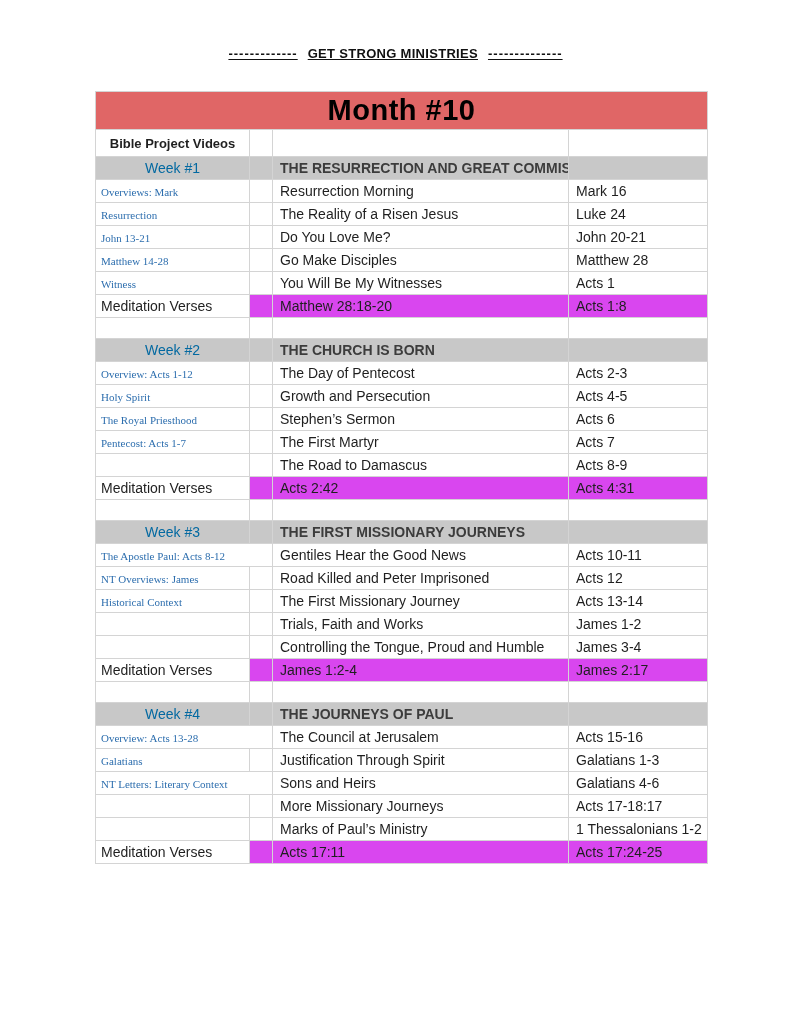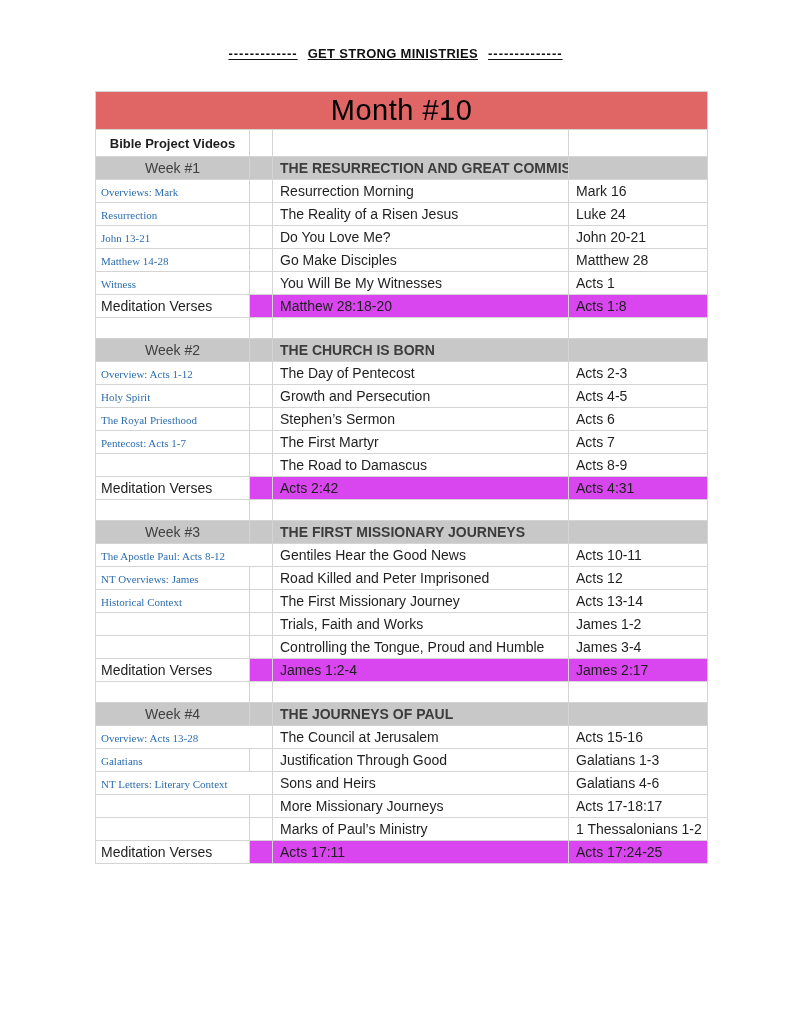--- a/index.html
+++ b/index.html
@@ -23,27 +23,27 @@
   col.c1 { width:154px; } col.cs { width:23px; }
   col.c2 { width:296px; } col.c3 { width:139px; }
 
   td {
     border:1px solid #d4d4d4; height:22px; padding:0 7px;
     font-size:14px; vertical-align:middle;
     white-space:nowrap; overflow:hidden;
   }
   tr.banner-row td {
     background:#e06666; height:37px; text-align:center;
-    font-weight:normal; font-size:29px; color:#000; letter-spacing:0.5px;
+    font-weight:bold; font-size:29px; color:#000; letter-spacing:0.5px;
   }
   tr.bpv-row td { height:26px; }
   td.bpv { font-weight:bold; font-size:13px; text-align:center; padding:0 2px; }
 
   tr.wk td { background:#c8c8c8; }
-  td.wk-label { text-align:center; color:#404040; }
+  td.wk-label { text-align:center; color:#0369a1; }
   td.wk-theme { font-weight:bold; color:#3c3c3c; }
 
   td.link-cell { padding:0 5px; }
   a.vlink {
     font-family:"Liberation Serif", serif; font-size:11px;
     color:#2d6eae; text-decoration:none; cursor:pointer;
   }
   tr.dr td, tr.med td { height:22px; }
 
   td.med-label { background:#ffffff; padding:0 5px; }
@@ -231,21 +231,21 @@
     <td></td>
   </tr>
   <tr class="dr">
     <td class="link-cell" colspan="2"><a class="vlink">Overview: Acts 13-28</a></td>
     <td>The Council at Jerusalem</td>
     <td>Acts 15-16</td>
   </tr>
   <tr class="dr">
     <td class="link-cell"><a class="vlink">Galatians</a></td>
     <td></td>
-    <td>Justification Through Good</td>
+    <td>Justification Through Spirit</td>
     <td>Galatians 1-3</td>
   </tr>
   <tr class="dr">
     <td class="link-cell" colspan="2"><a class="vlink">NT Letters: Literary Context</a></td>
     <td>Sons and Heirs</td>
     <td>Galatians 4-6</td>
   </tr>
   <tr class="dr">
     <td class="link-cell"></td>
     <td></td>

